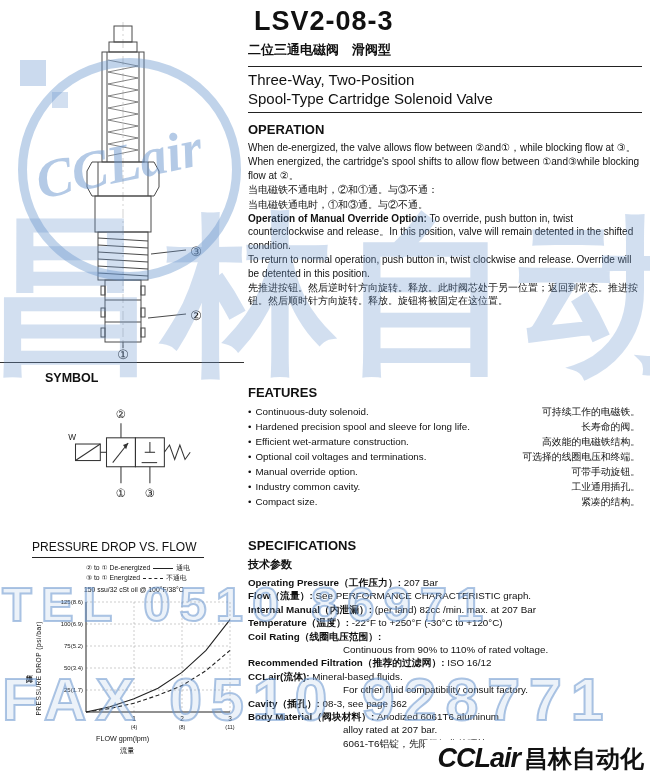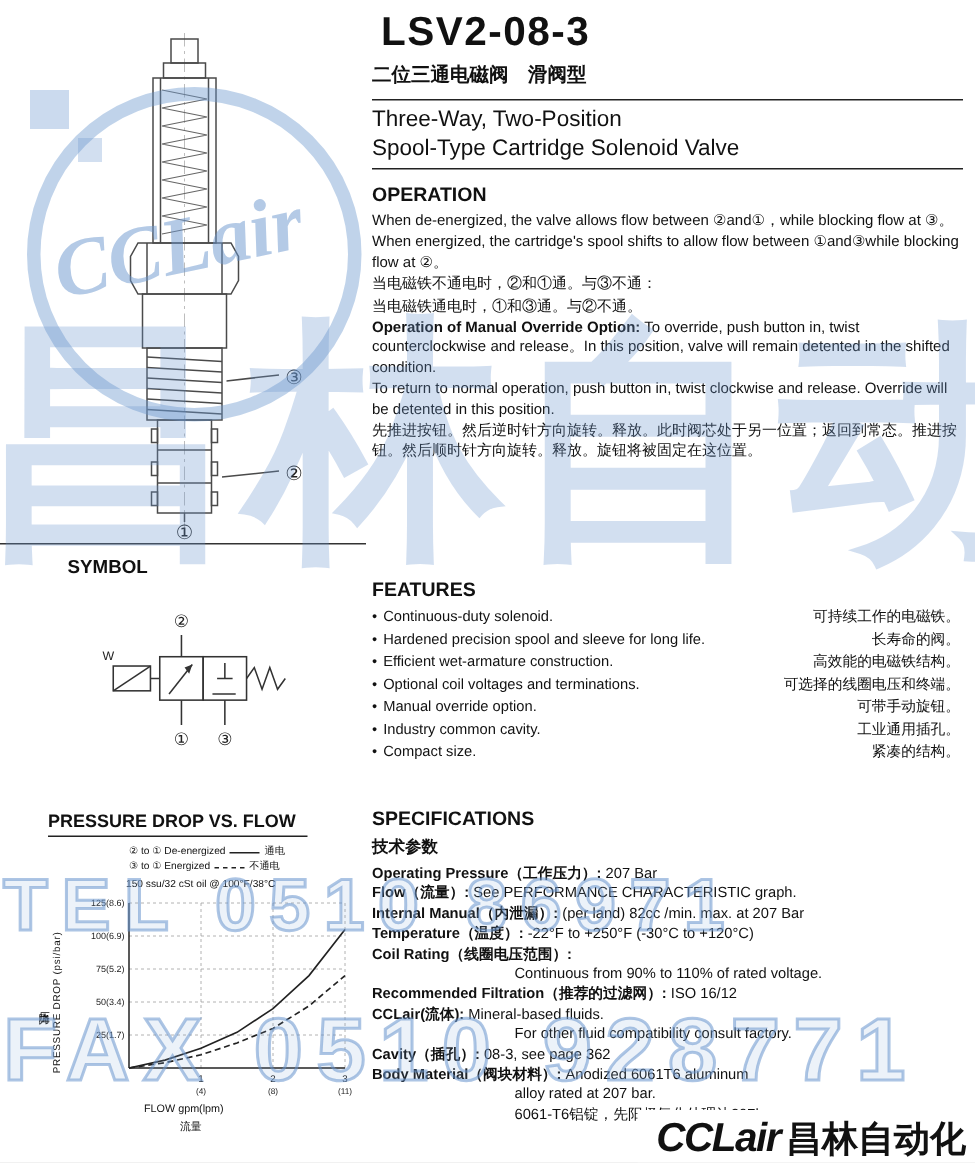--- a/index.html
+++ b/index.html
@@ -28,21 +28,21 @@
   .spec{font-size:9.8px;line-height:13.4px;}
   .spec b{font-weight:bold;}
   .spec-extra{font-size:9.8px;line-height:13.4px;padding-left:95px;}
 
   
   #valve-figure{position:absolute;left:8px;top:20px;width:230px;height:340px;}
   #left-divider{position:absolute;left:0;top:362px;width:244px;border-top:1px solid #333;}
   #symbol-heading{position:absolute;left:45px;top:371px;font-size:12.5px;font-weight:bold;}
   #symbol-svg{position:absolute;left:60px;top:404px;width:155px;height:110px;}
 
-  #chart-heading{position:absolute;left:32px;top:540px;font-size:12px;font-weight:bold;
+  #chart-heading{position:absolute;left:32px;top:540px;font-size:12px;font-weight:normal;
                  border-bottom:1.5px solid #222;padding:0 8px 3px 0;}
   #chart-legend{position:absolute;left:86px;top:563px;font-size:6.8px;line-height:10px;}
   .lg-row{display:flex;align-items:center;gap:3px;white-space:nowrap;}
   .lg-sample{display:inline-block;width:20px;border-top:1.2px solid #222;height:0;}
   .lg-sample.dashed{border-top-style:dashed;}
   #chart-note{position:absolute;left:84px;top:586px;font-size:6.8px;}
   #chart-ylabel{position:absolute;left:24px;top:606px;height:125px;display:flex;gap:1px;align-items:center;}
   .yl-cn{writing-mode:vertical-rl;font-size:7.5px;}
   .yl-en{writing-mode:vertical-rl;transform:rotate(180deg);font-size:6.6px;letter-spacing:.5px;}
   #chart-svg{position:absolute;left:40px;top:598px;}

